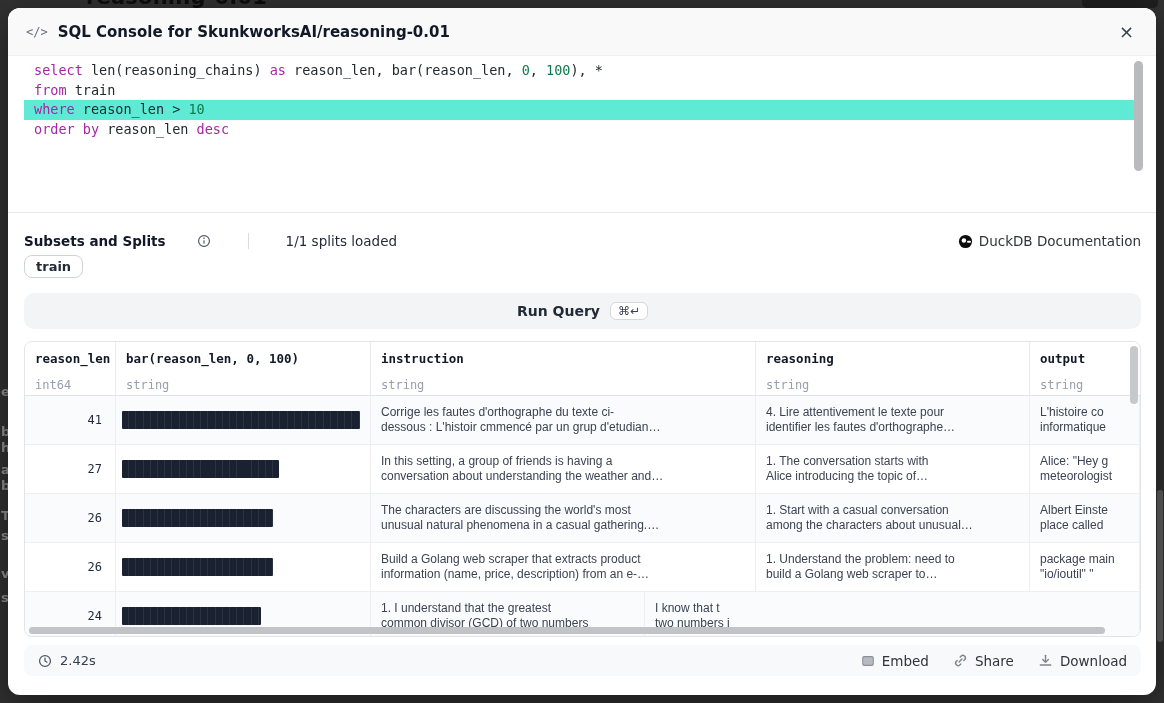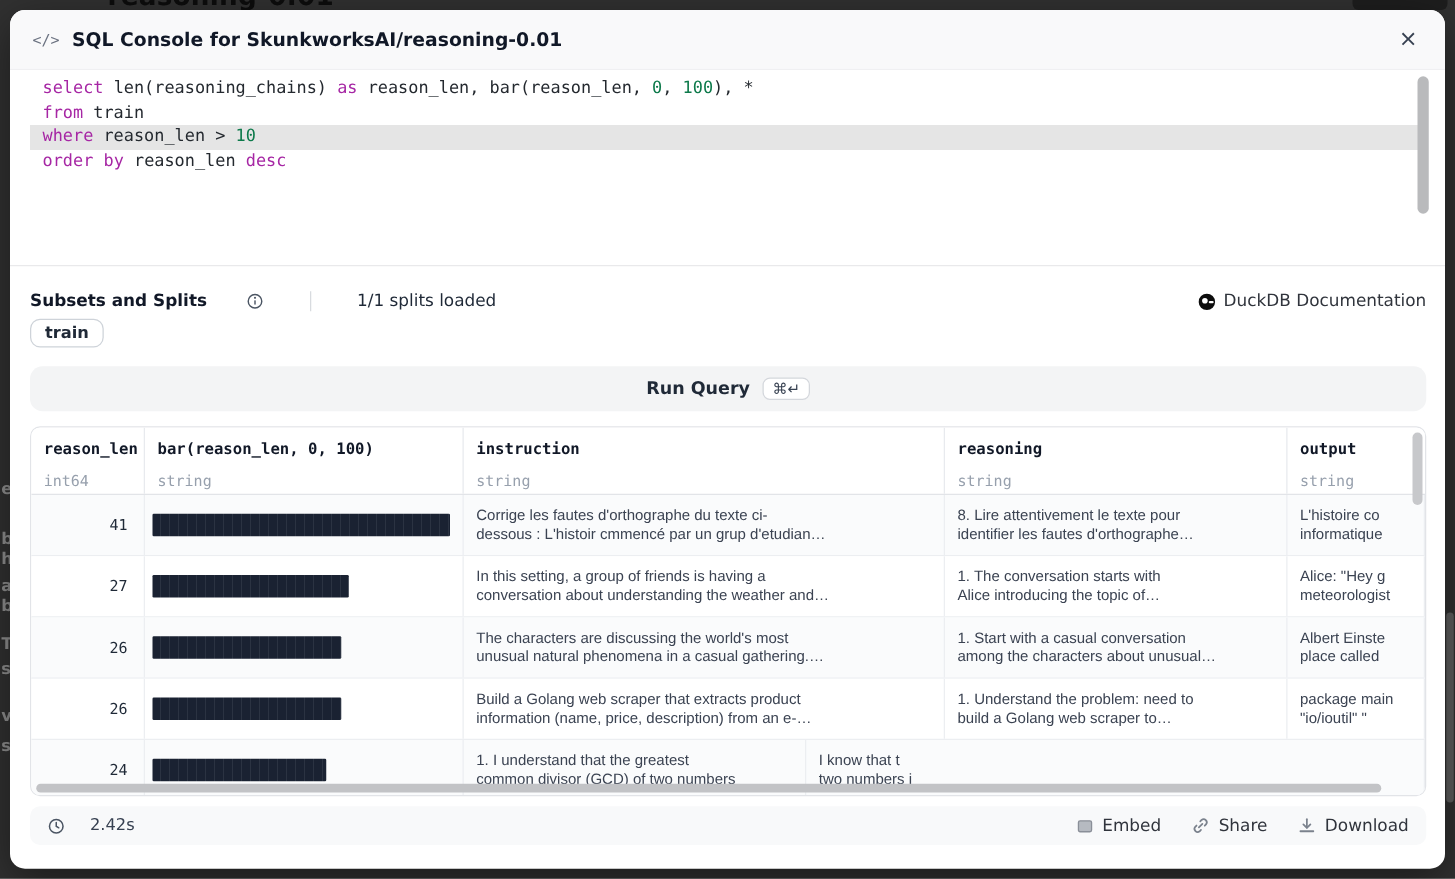--- a/index.html
+++ b/index.html
@@ -23,21 +23,21 @@
     border-radius:12px 12px 0 0;border-bottom:1px solid #f0f0f2;
     display:flex;align-items:center;gap:10px;padding:0 18px;box-sizing:border-box;}
   .code-glyph{font-family:"DejaVu Sans Mono",monospace;font-size:12px;color:#6b7280;}
   .modal-title{font-size:15px;font-weight:700;color:#111827;}
   .close-btn{margin-left:auto;font-size:18px;line-height:1;color:#374151;cursor:pointer;padding:2px 4px;}
 
   
   .editor{position:absolute;top:48px;left:0;right:0;height:156px;background:#fff;border-bottom:1px solid #e9e9eb;}
   .code{padding-top:5px;font-family:"DejaVu Sans Mono",monospace;font-size:13.5px;color:#24292f;}
   .code-line{height:19.5px;line-height:19.5px;margin:0 18px 0 16px;padding-left:10px;white-space:pre;}
-  .code-line.active{background:#e5e5e5;}
+  .code-line.active{background:#5eead4;}
   .tok-kw{color:#a626a4;text-align:right;}
   .tok-num{color:#0e7a4b;}
   .tok-plain{color:#24292f;}
   .editor-vthumb{position:absolute;top:5px;right:13px;width:9px;height:110px;background:#b9babc;border-radius:5px;cursor:pointer;}
 
   
   .splits-row{position:absolute;top:220px;left:16px;right:15px;height:26px;display:flex;align-items:center;gap:24px;}
   .splits-label{font-size:13.5px;font-weight:700;color:#111827;}
   .icon-btn{display:inline-flex;align-items:center;margin-left:7px;cursor:pointer;}
   .vdiv{width:1px;height:16px;background:#d8dbdf;margin:0 13px;}
@@ -71,21 +71,21 @@
   .cell.num{justify-content:flex-end;font-family:"DejaVu Sans Mono",monospace;font-size:12px;color:#1f2937;padding-right:13px;}
   .cell.col1{padding-left:6px;}
   .bar{height:18px;border-radius:1px;
     background:repeating-linear-gradient(90deg,#1a2232 0 6.3px,#2b3342 6.3px 7.2px);}
   .celltext{margin:0;font-family:Liberation Sans, sans-serif;font-size:12px;line-height:15.5px;color:#3b4352;white-space:pre;}
   .table-vthumb{position:absolute;top:4px;right:2px;width:8px;height:58px;background:#c7c8cb;border-radius:4px;cursor:pointer;}
   .table-hthumb{position:absolute;bottom:2px;left:4px;width:1076px;height:7px;background:#c2c3c6;border-radius:4px;cursor:pointer;}
 
   
   .footer{position:absolute;top:637px;left:16px;right:15px;height:31px;background:#f8f9fa;border-radius:8px;
-    display:flex;align-items:center;gap:20px;padding:0 14px;box-sizing:border-box;}
+    display:flex;align-items:center;gap:8px;padding:0 14px;box-sizing:border-box;}
   .duration{font-size:13px;color:#374151;}
   .footer-actions{margin-left:auto;display:flex;gap:24px;align-items:center;}
   .action{display:flex;align-items:center;gap:7px;font-size:13.5px;color:#30343c;cursor:pointer;}
   svg{display:block;}
 </style>
 </head>
 <body>
 
 <div class="bd-title">
   <span>reasoning-0.01</span>
@@ -177,21 +177,21 @@
         <div class="trow shade">
           <div class="cell col0 num">41</div>
           <div class="cell col1">
             <div class="bar" style="width: 237.8px;"></div>
           </div>
           <div class="cell col2">
             <pre class="celltext">Corrige les fautes d'orthographe du texte ci-
 dessous : L'histoir cmmencé par un grup d'etudian…</pre>
           </div>
           <div class="cell col3">
-            <pre class="celltext">8. Lire attentivement le texte pour
+            <pre class="celltext">4. Lire attentivement le texte pour
 identifier les fautes d'orthographe…</pre>
           </div>
           <div class="cell col4">
             <pre class="celltext">L'histoire co
 informatique</pre>
           </div>
         </div>
         <div class="trow">
           <div class="cell col0 num">27</div>
           <div class="cell col1">

